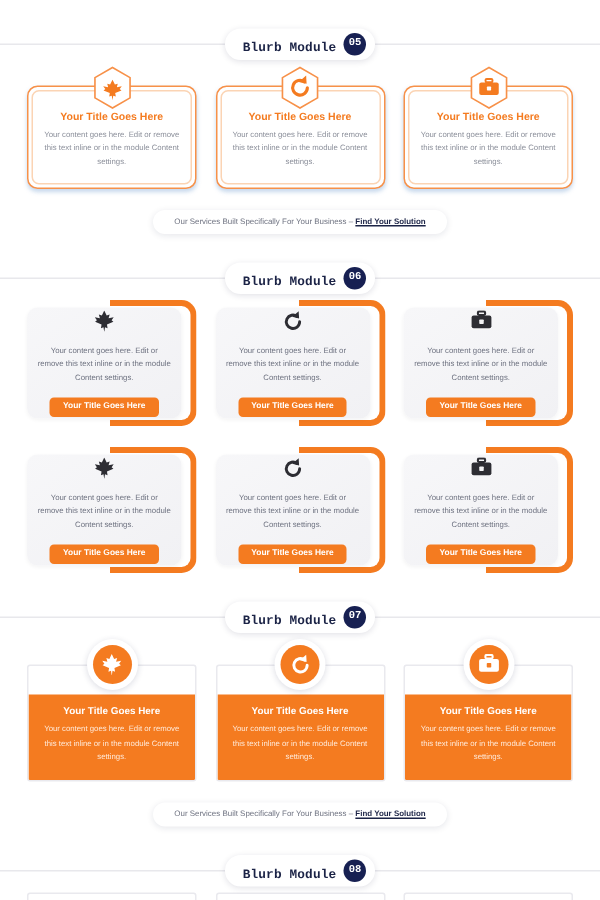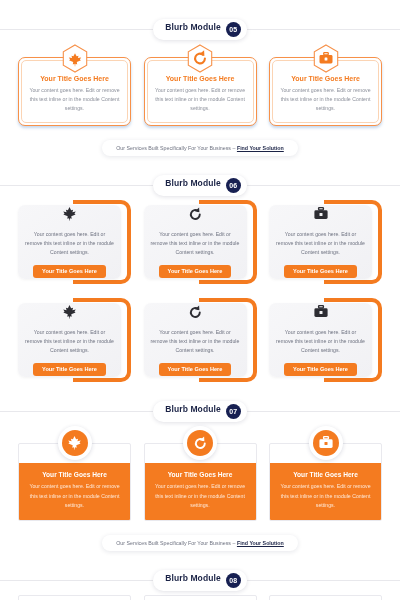--- a/index.html
+++ b/index.html
@@ -25,23 +25,24 @@
     height: 1px;
     background: #e8e8ec;
   }
   .badge-pill {
     position: relative;
     z-index: 2;
     background: #ffffff;
     border-radius: 20px;
     padding: 3px 6px 3px 12px;
     display: flex;
-    align-items: flex-start;
+    align-items: flex-end;
     gap: 5px;
     box-shadow: 0 1px 4px rgba(20,25,60,.13);
+    font-family: Liberation Mono, monospace;
   }
   .badge-pill .ttl {
     font-size: 8.5px;
     font-weight: bold;
     color: #1b2346;
     letter-spacing: .1px;
     white-space: nowrap;
   }
   .badge-num {
     width: 15px; height: 15px;

